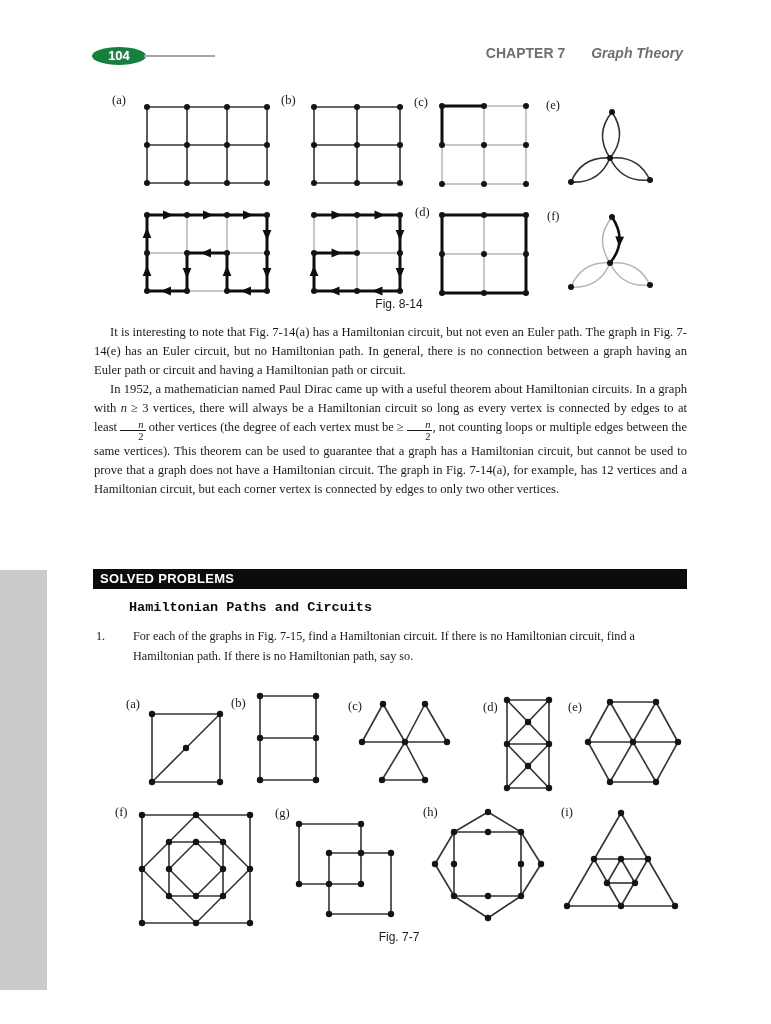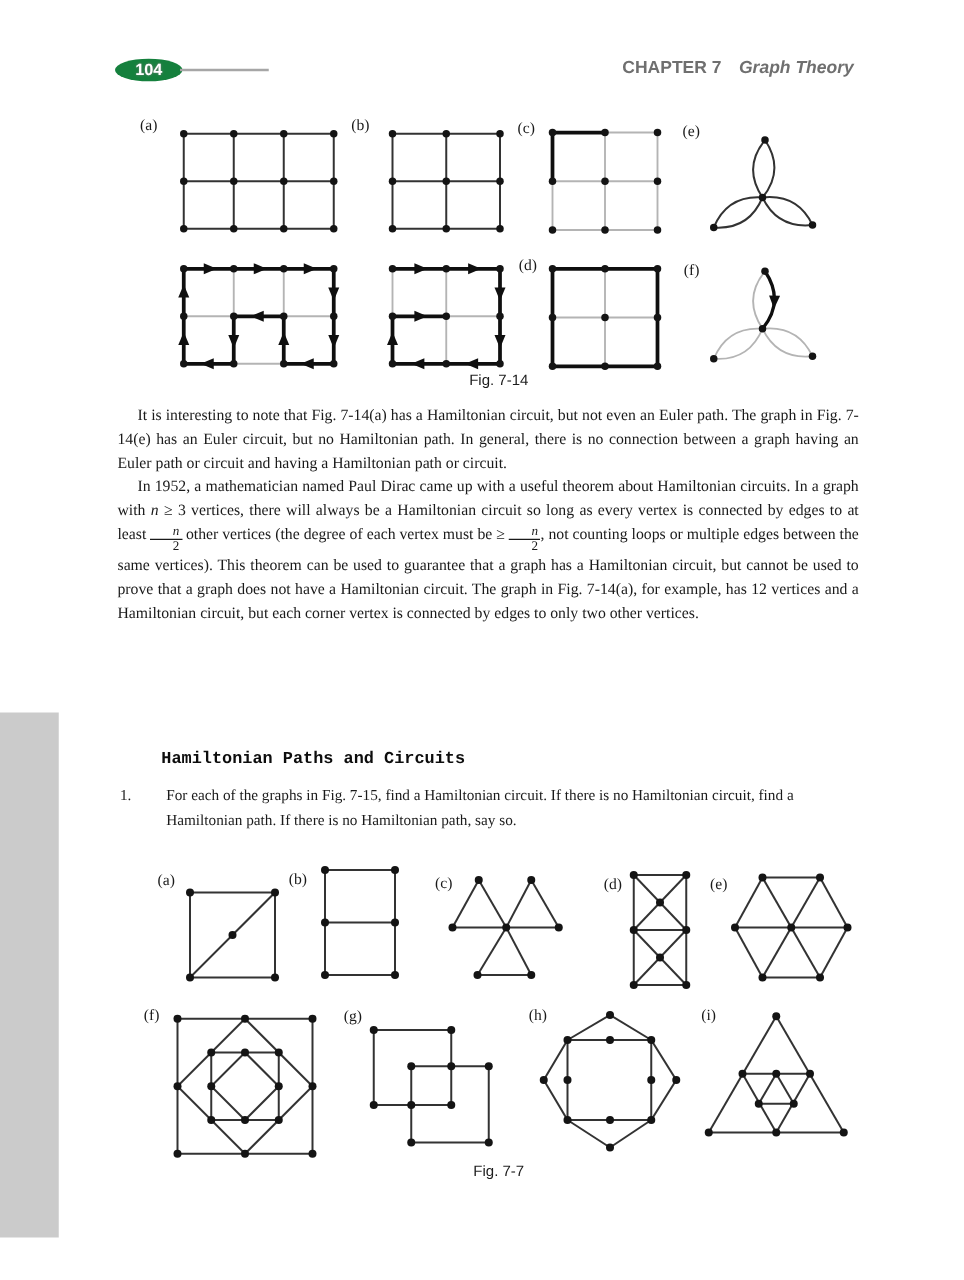--- a/index.html
+++ b/index.html
@@ -5,21 +5,21 @@
   html,body{margin:0;padding:0;background:#ffffff;}
   .page{position:relative;width:771px;height:1024px;background:#fff;overflow:hidden;
         font-family:"Liberation Serif",serif;color:#1a1a1a;}
   
   .oval{position:absolute;left:92px;top:47px;width:54px;height:18px;background:#15803d;
         border-radius:50%;color:#ffffff;font-family:"Liberation Sans",sans-serif;font-weight:bold;
         font-size:13px;text-align:center;line-height:18px;text-shadow:0 0 2px #808080;}
   .hline{position:absolute;left:144px;top:55px;width:71px;height:2px;background:#a6a6a6;}
   .chapter{position:absolute;right:88px;top:45px;font-family:"Liberation Sans",sans-serif;
         font-weight:bold;font-size:14px;color:#6f6f6f;white-space:nowrap;}
-  .chapter .title{font-style:italic;margin-left:14px;}
+  .chapter .title{font-style:italic;margin-left:26px;}
   
   .fig-label{position:absolute;font-size:12.5px;color:#1a1a1a;}
   .fig-caption{position:absolute;width:86px;text-align:center;font-family:"Liberation Sans",sans-serif;
         font-size:12px;color:#1c1c1c;}
   
   .body-text{position:absolute;left:94px;top:323px;width:593px;text-align:justify;
         font-size:12.6px;line-height:19px;}
   p.para{margin:0;}
   .indent{text-indent:16px;}
   .var{font-style:italic;}
@@ -437,27 +437,28 @@
         <circle cx="72" cy="75" r="3.2" fill="#141414"></circle>
       </svg>
     </div>
 
   <div class="fig-label" style="left:112px;top:93px">(a)</div>
   <div class="fig-label" style="left:281px;top:93px">(b)</div>
   <div class="fig-label" style="left:414px;top:95px">(c)</div>
   <div class="fig-label" style="left:546px;top:98px">(e)</div>
   <div class="fig-label" style="left:415px;top:205px">(d)</div>
   <div class="fig-label" style="left:547px;top:209px">(f)</div>
-  <div class="fig-caption" style="left:356px;top:297px">Fig. 7-14</div>
+  <div class="fig-caption" style="left:356px;top:297px">Fig. 8-14</div>
 
   <div class="body-text">
     <p class="para indent">It is interesting to note that Fig. 7-14(a) has a Hamiltonian circuit, but not even an Euler path. The graph in Fig. 7-14(e) has an Euler circuit, but no Hamiltonian path. In general, there is no connection between a graph having an Euler path or circuit and having a Hamiltonian path or circuit.</p>
     <p class="para indent"><span>In 1952, a mathematician named Paul Dirac came up with a useful theorem about Hamiltonian circuits. In a graph with </span><span class="var">n</span><span> ≥ 3 vertices, there will always be a Hamiltonian circuit so long as every vertex is connected by edges to at least </span><span class="frac"><span class="num">n</span><span class="den">2</span></span><span> other vertices (the degree of each vertex must be ≥ </span><span class="frac"><span class="num">n</span><span class="den">2</span></span><span>, not counting loops or multiple edges between the same vertices). This theorem can be used to guarantee that a graph has a Hamiltonian circuit, but cannot be used to prove that a graph does not have a Hamiltonian circuit. The graph in Fig. 7-14(a), for example, has 12 vertices and a Hamiltonian circuit, but each corner vertex is connected by edges to only two other vertices.</span></p>
   </div>
 
+  <div class="solved-bar">SOLVED PROBLEMS</div>
   <div class="subheading">Hamiltonian Paths and Circuits</div>
   <div class="problem">
     <span class="pnum">1.</span>
     <div class="ptext">For each of the graphs in Fig. 7-15, find a Hamiltonian circuit. If there is no Hamiltonian circuit, find a Hamiltonian path. If there is no Hamiltonian path, say so.</div>
   </div>
 
   <div class="fig-label" style="left:126px;top:697px">(a)</div>
   <div class="fig-label" style="left:231px;top:696px">(b)</div>
   <div class="fig-label" style="left:348px;top:699px">(c)</div>
   <div class="fig-label" style="left:483px;top:700px">(d)</div>

